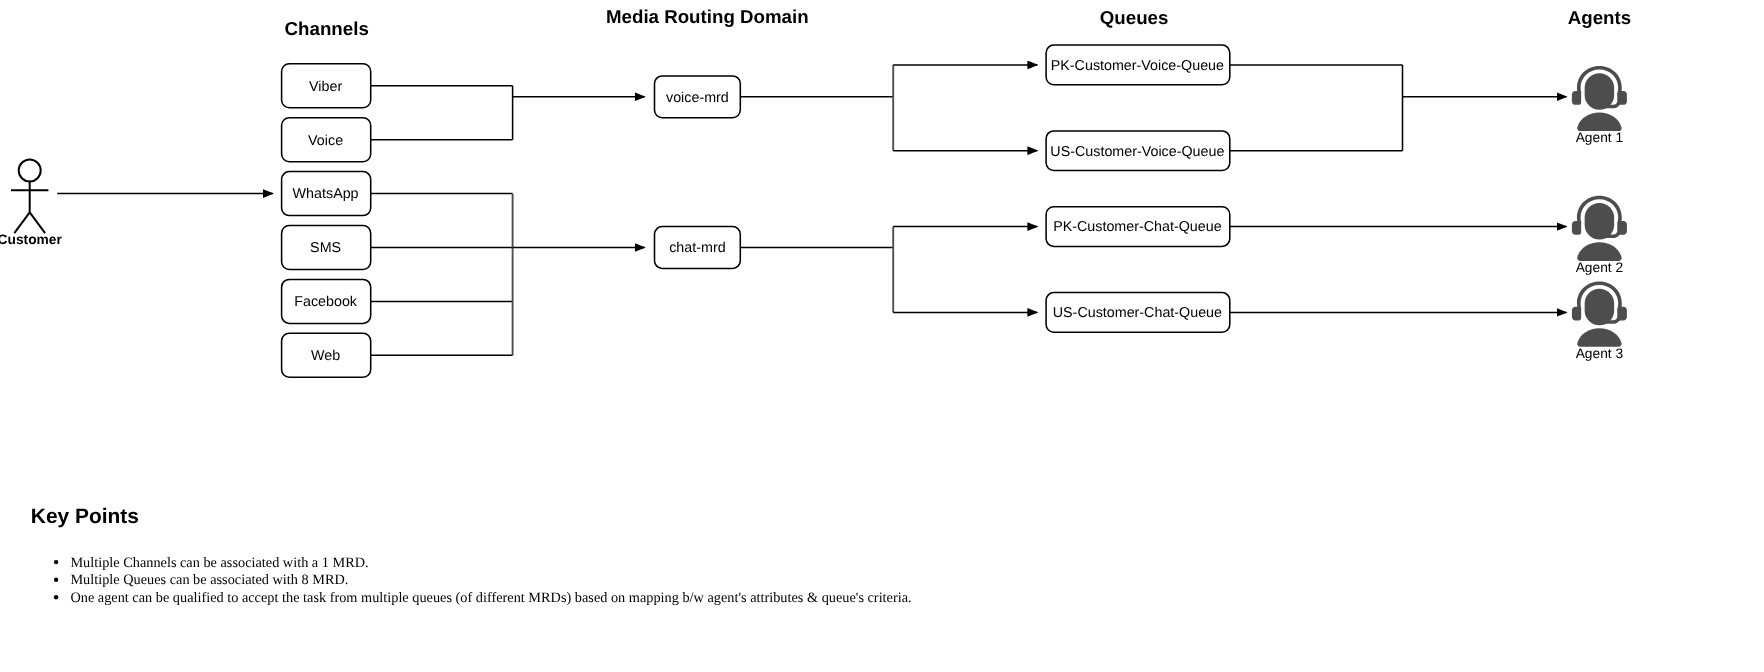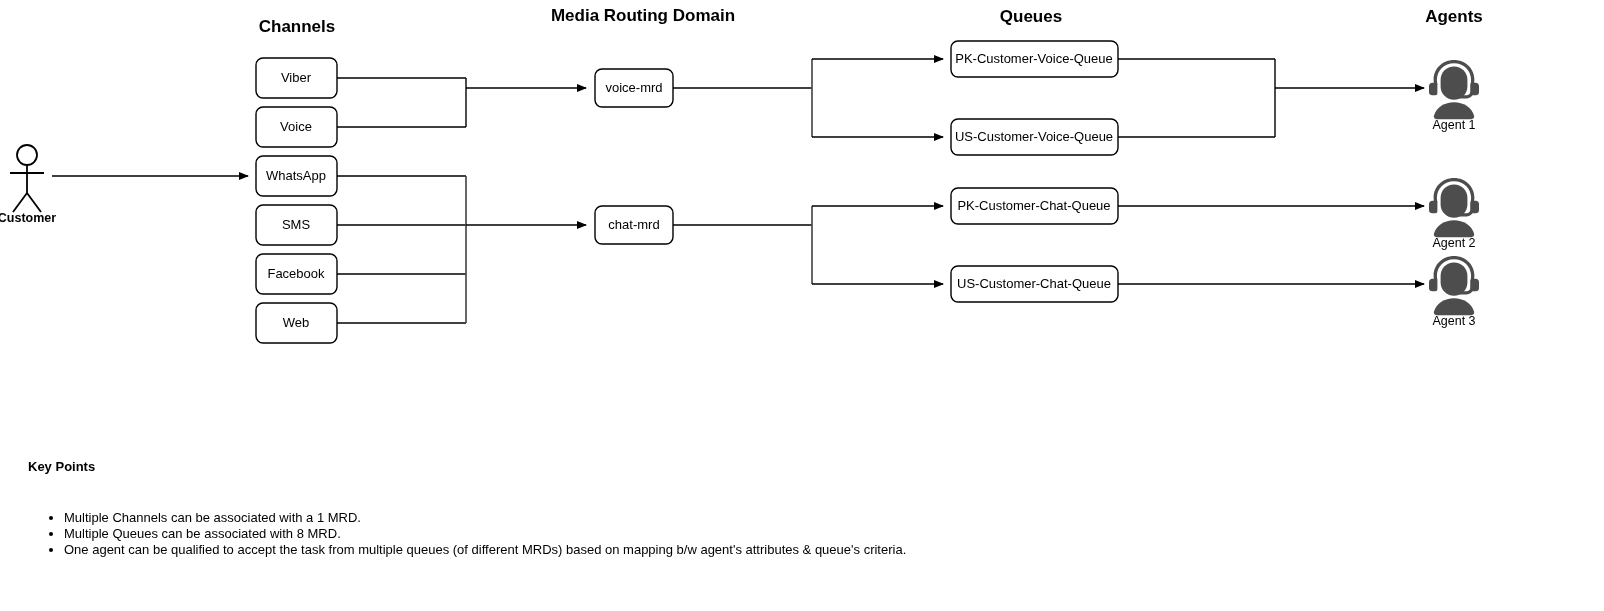--- a/index.html
+++ b/index.html
@@ -80,29 +80,30 @@
   .agent-glyph {
     fill: #4d4d4d;
   }
   .keypoints {
     position: absolute;
     left: 28px;
     top: 459px;
     width: 1200px;
   }
   .keypoints-title {
-    font-size: 13px;
+    font-size: 19px;
     font-weight: bold;
-    margin: 0 0 36px 0;
+    margin: 0 0 22px 0;
     color: #000000;
   }
   .keypoints-list {
     margin: 0;
     padding-left: 36px;
     list-style-type: disc;
+    font-family: Liberation Serif, serif;
   }
   .keypoints-list li {
     font-size: 13px;
     line-height: 16px;
     color: #000000;
   }
 </style>
 </head>
 <body>
 

